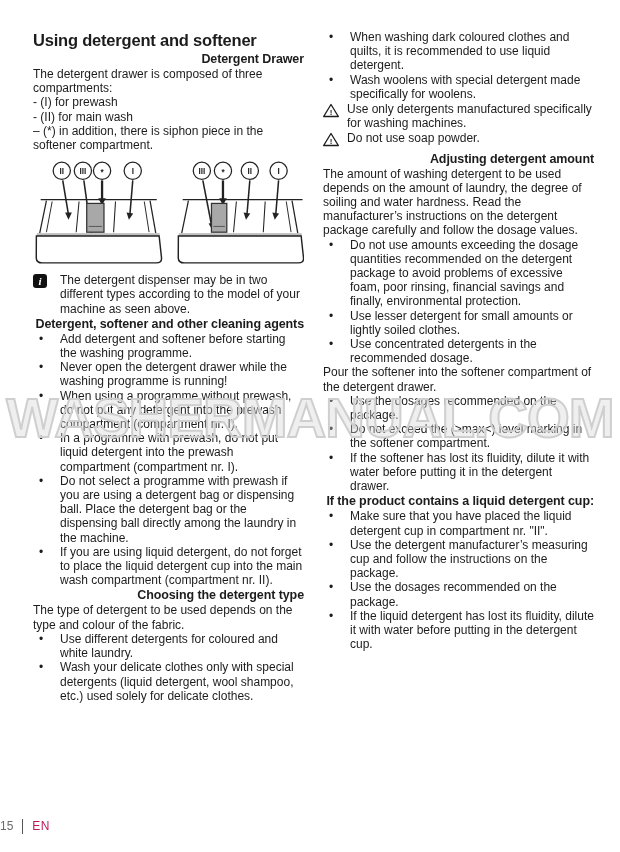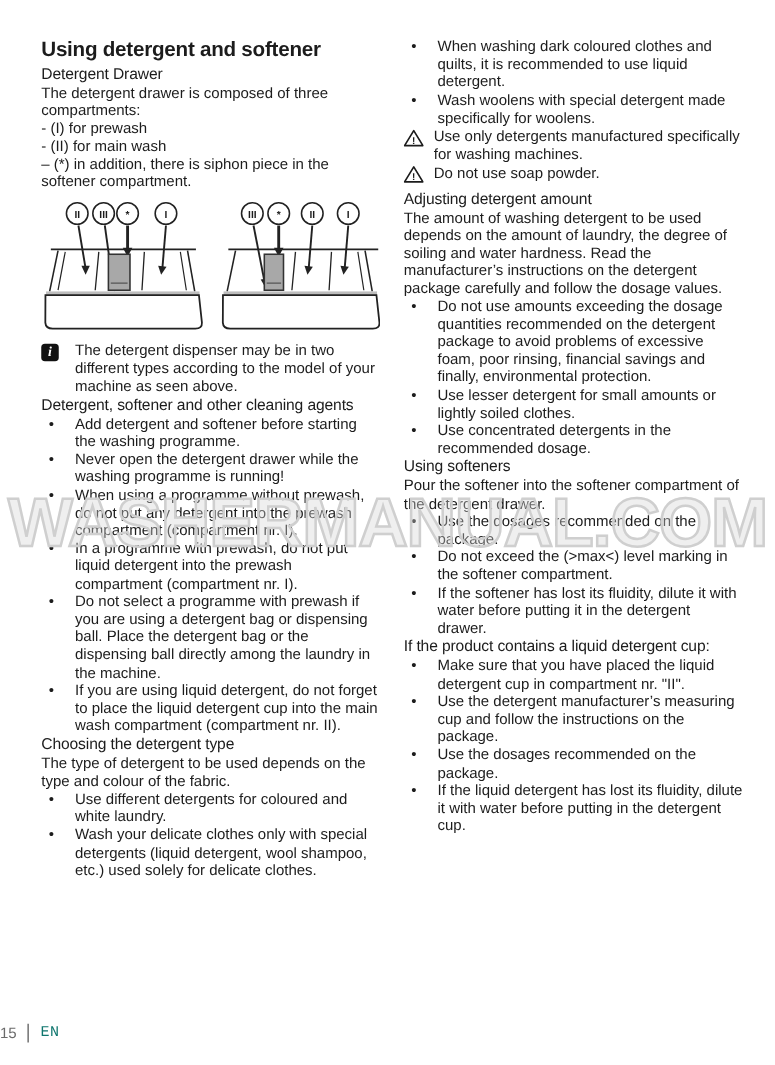--- a/index.html
+++ b/index.html
@@ -4,21 +4,21 @@
 <style>
   html,body { margin:0; padding:0; background:#f2f2f2; }
   .page {
     position:relative; width:620px; height:852px; margin:0 auto;
     background:#ffffff; color:#1c1c1c; overflow:hidden;
     font-family:"Liberation Sans", sans-serif; font-size:12px; line-height:14.2px;
   }
   .content { position:absolute; left:33px; top:30px; width:562px; display:flex; gap:19px; z-index:1; }
   .col { width:271px; }
   .h1 { font-size:16.5px; line-height:20px; font-weight:bold; margin-bottom:2px; letter-spacing:-0.2px; }
-  .h2 { font-size:12.5px; line-height:15px; font-weight:normal; margin-top:1px; letter-spacing:-0.1px; }
+  .h2 { font-size:12.5px; line-height:15px; font-weight:bold; margin-top:1px; letter-spacing:-0.1px;text-align:right; }
   .p  { margin:0; }
   .bullet { display:flex; }
   .bullet .dot { flex:none; width:27px; padding-left:6px; box-sizing:border-box; font-size:12px; }
   .bullet .btext { flex:1; }
   .note { display:flex; margin:1px 0; }
   .note .nicon { flex:none; width:27px; padding-top:1px; }
   .note.warning .nicon { width:24px; }
   .info-badge {
     display:inline-block; width:14px; height:14px; background:#111; color:#fff;
     border-radius:3px; text-align:center; font:italic bold 11px/14px "Liberation Serif", serif;
@@ -32,21 +32,21 @@
     font:bold 55px/55px "Liberation Sans", sans-serif; letter-spacing:-1px;
     color:rgba(214,214,214,0.38); -webkit-text-stroke:2px #cfcfcf;
   }
   .footer {
     position:absolute; left:0; right:0; top:819px; z-index:2;
     display:flex; align-items:center; gap:9px;
     font-size:12px;
   }
   .footer .pageno { color:#6b6b6b; }
   .footer .sep { width:1px; height:15px; background:#555; }
-  .footer .lang { color:#0f766e; letter-spacing:0.5px;font-family:Liberation Mono, monospace; }
+  .footer .lang { color:#be185d; letter-spacing:0.5px; }
 </style>
 </head>
 <body>
 
 <div class="page">
 
   <div class="content">
 
     <div class="col">
       <div id="left-top">
@@ -206,21 +206,20 @@
             <span class="btext">Do not use amounts exceeding the dosage quantities recommended on the detergent package to avoid problems of excessive foam, poor rinsing, financial savings and finally, environmental protection.</span>
           </div>
           <div class="bullet">
             <span class="dot">•</span>
             <span class="btext">Use lesser detergent for small amounts or lightly soiled clothes.</span>
           </div>
           <div class="bullet">
             <span class="dot">•</span>
             <span class="btext">Use concentrated detergents in the recommended dosage.</span>
           </div>
-          <div class="h2">Using softeners</div>
           <div class="p">Pour the softener into the softener compartment of the detergent drawer.</div>
           <div class="bullet">
             <span class="dot">•</span>
             <span class="btext">Use the dosages recommended on the package.</span>
           </div>
           <div class="bullet">
             <span class="dot">•</span>
             <span class="btext">Do not exceed the (&gt;max&lt;) level marking in the softener compartment.</span>
           </div>
           <div class="bullet">

